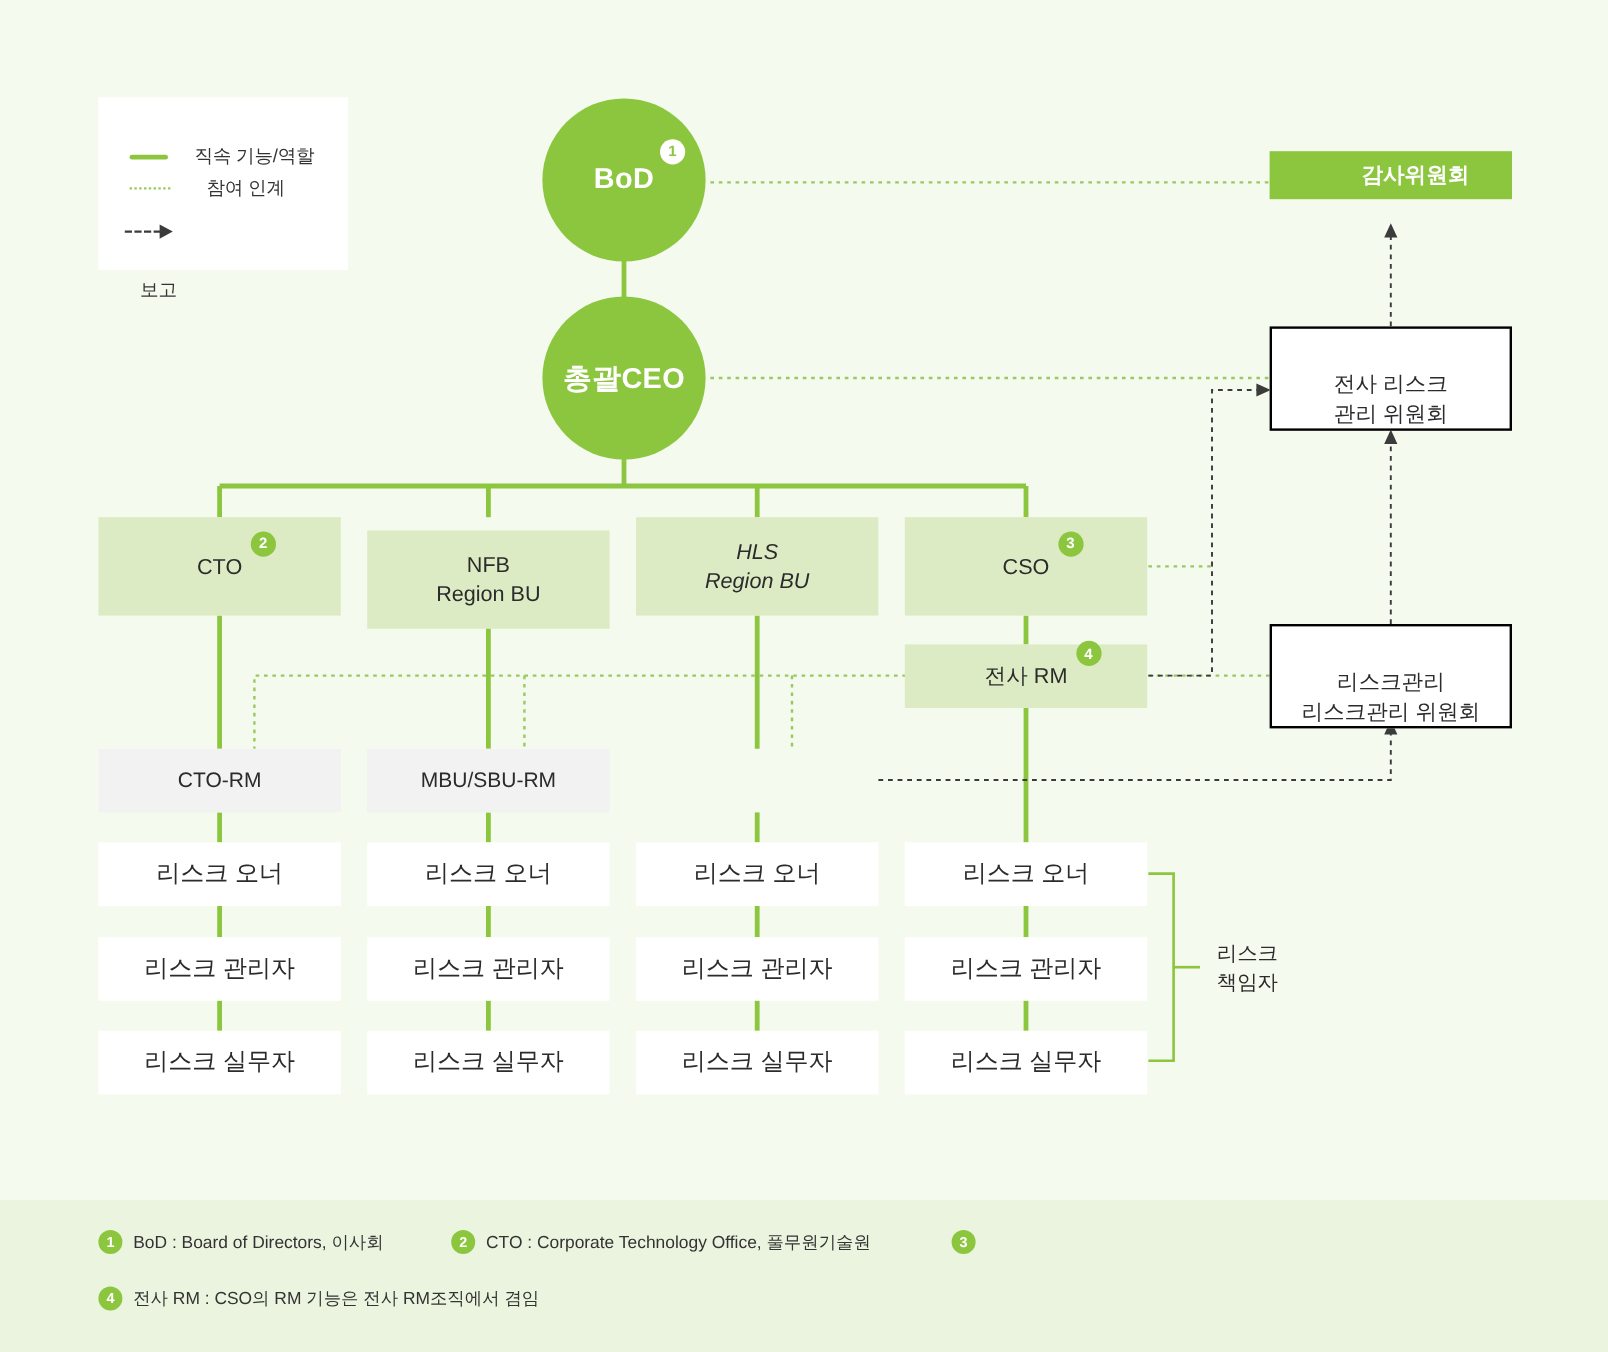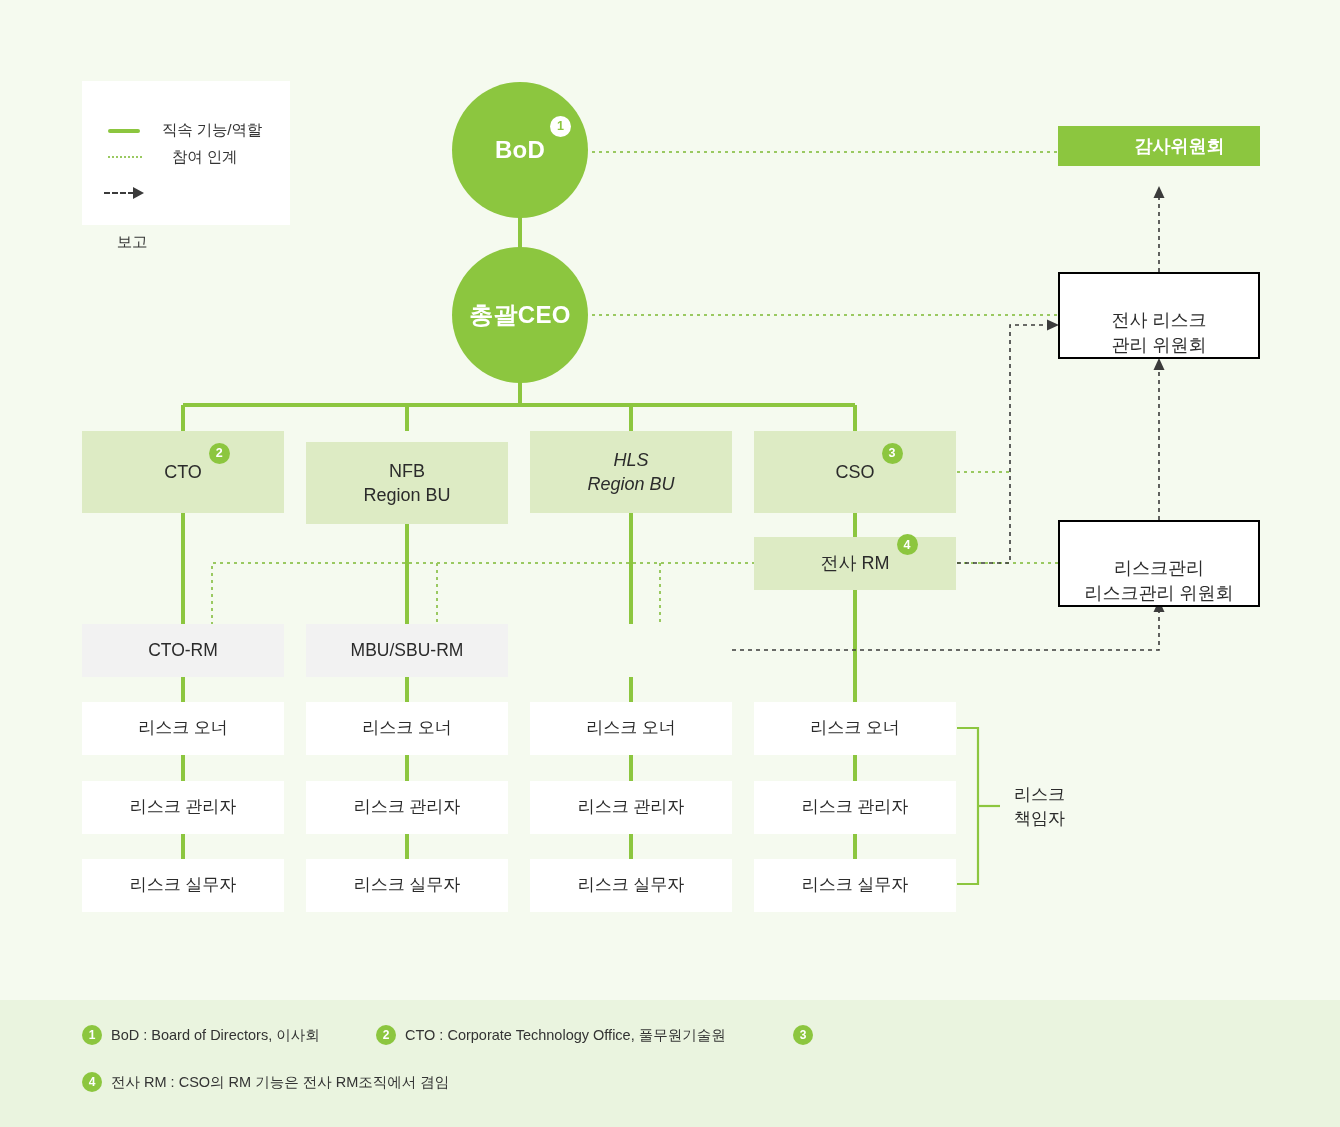--- a/index.html
+++ b/index.html
@@ -37,21 +37,21 @@
 
   
   .box{
     position:absolute;display:flex;align-items:center;justify-content:center;
     text-align:center;line-height:1.35;font-size:17px;
     box-sizing:border-box;
   }
   .box .inner{position:relative;display:inline-block;}
   .box-bu{background:#ddebc4;font-size:18px;color:#2b2b2b;}
   .box-rm-head{background:#f2f2f2;font-size:17.5px;color:#2b2b2b;}
-  .box-white{background:#ffffff;font-size:17px;color:#2b2b2b;}
+  .box-white{background:#ffffff;font-size:20px;color:#2b2b2b;}
   .box-outline{background:#ffffff;border:2px solid #000000;font-size:18px;color:#2b2b2b;align-items:flex-end;}
   .box-solidgreen{background:#8cc63f;color:#ffffff;font-size:18px;font-weight:600;}
 
   
   .badge{
     position:absolute;width:21px;height:21px;border-radius:50%;
     background:#8cc63f;color:#fff;font-size:12.5px;font-weight:700;
     display:flex;align-items:center;justify-content:center;
     line-height:1;
   }

